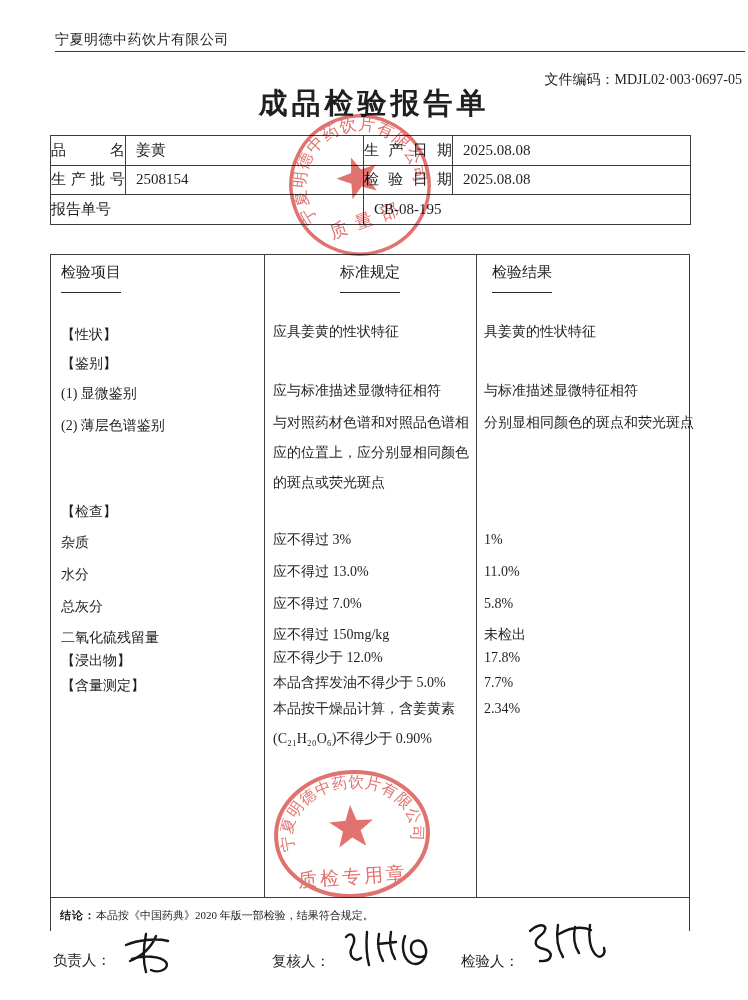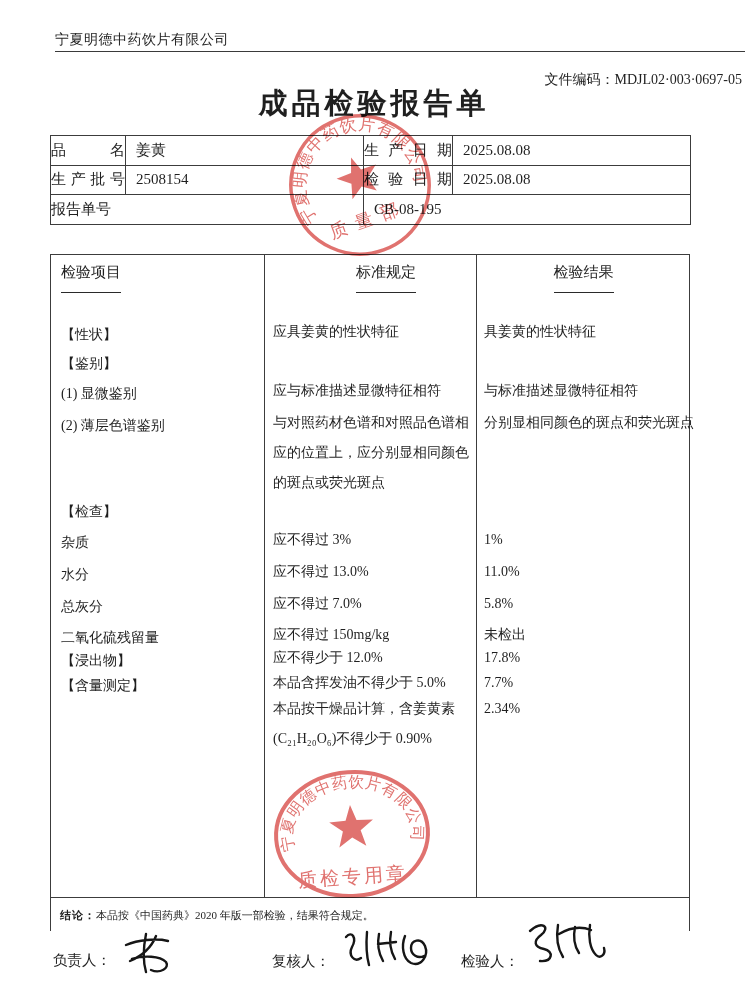--- a/index.html
+++ b/index.html
@@ -18,22 +18,22 @@
   table.info td{border:1px solid #3c3c3c;height:28.6px;padding:0 0;font-size:15px;vertical-align:middle;overflow:hidden;}
   table.info td.lab{text-align:justify;text-align-last:justify;}
   table.info td.val{padding-left:10px;}
   
   .mtab{position:absolute;left:50px;top:254px;width:640px;height:644px;border:1px solid #3c3c3c;box-sizing:border-box;}
   .vline{position:absolute;top:0;width:0;height:642px;border-left:1px solid #3c3c3c;}
   .v1{left:213px}.v2{left:425px}
   .mhead{position:absolute;top:8px;font-size:15px;}
   .mhead span{border-bottom:1px solid #2a2a2a;padding-bottom:12px;}
   .h-item{left:10px;}
-  .h-std{left:213px;width:212px;text-align:center;margin-left:16px;}
-  .h-res{left:425px;width:215px;text-align:center;}
+  .h-std{left:213px;width:212px;text-align:center;}
+  .h-res{left:441px;width:215px;text-align:left;}
   .mrow{position:absolute;left:0;width:640px;font-size:14px;}
   .ci{position:absolute;left:10px;width:198px;line-height:21px;}
   .cs{position:absolute;left:222px;width:200px;line-height:30px;margin-top:-7px;}
   .cr{position:absolute;left:433px;width:212px;line-height:30px;margin-top:-7px;}
   .r0{top:69px}.r1{top:98px}.r2{top:128px}.r3{top:160px}.r4{top:246px}.r5{top:277px}
   .r6{top:309px}.r7{top:341px}.r8{top:372px}.r9{top:395px}.r10{top:420px}.r11{top:446px}
   
   .concl-row{position:absolute;left:50px;top:898px;width:640px;height:33px;box-sizing:border-box;
              border-left:1px solid #3c3c3c;border-right:1px solid #3c3c3c;}
   .concl{position:absolute;left:60px;top:908px;font-size:11px;}

